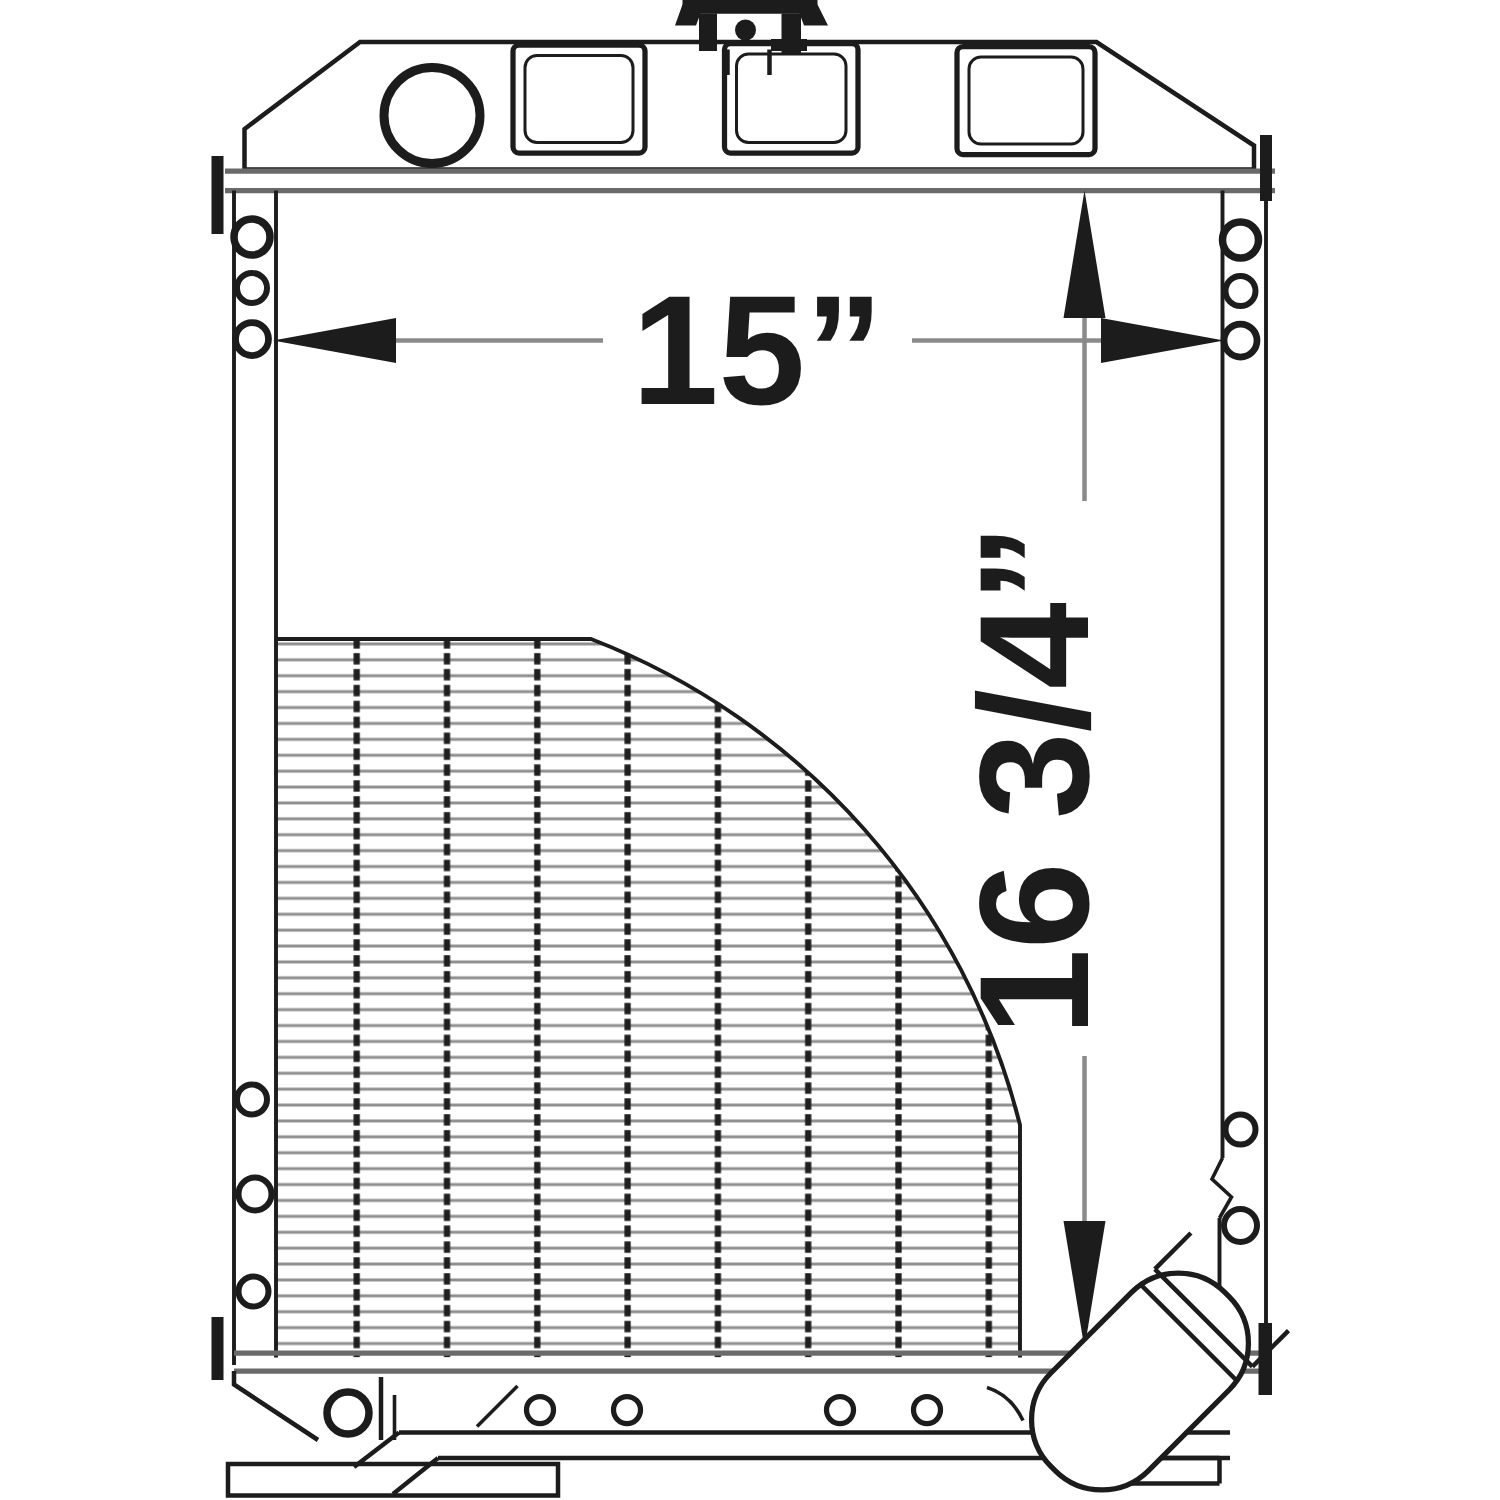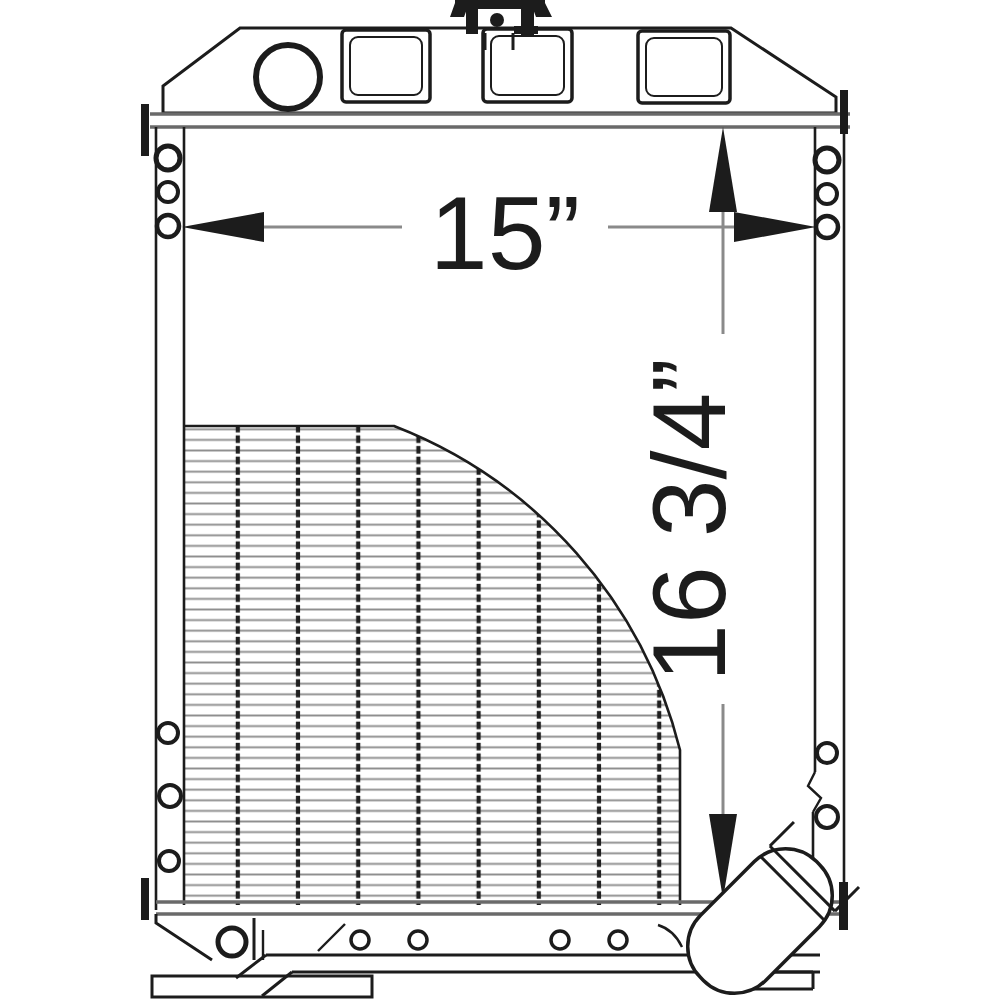--- a/index.html
+++ b/index.html
@@ -1,17 +1,17 @@
 <!DOCTYPE html>
 <html style="--ink: #1c1c1c; --soft: #8a8a8a; --band: #6a6a6a; --background: #ffffff;"><head>
 <meta charset="utf-8">
 <style>
   :root { --ink:#1c1c1c; --soft:#8a8a8a; --band:#6a6a6a; --background:#ffffff; }
   html,body { margin:0; padding:0; background:var(--background); }
-  .stage { width:1000px; height:1000px; position:relative; background:var(--background); overflow:hidden; }
+  .stage { width:1000px; height:1000px; position:relative; background:var(--background); overflow:hidden;font-weight:bold; }
   svg { display:block; }
   .ln    { fill:none; stroke:var(--ink); stroke-linecap:butt; }
   .soft  { fill:none; stroke:var(--soft); }
   .band  { fill:none; stroke:var(--band); }
   .fill-ink { fill:var(--ink); stroke:none; }
   .wh    { fill:#ffffff; }
   .dim-text { font-family:"Liberation Sans", sans-serif; font-size:104px; fill:var(--ink); }
 </style>
 </head>
 <body>

